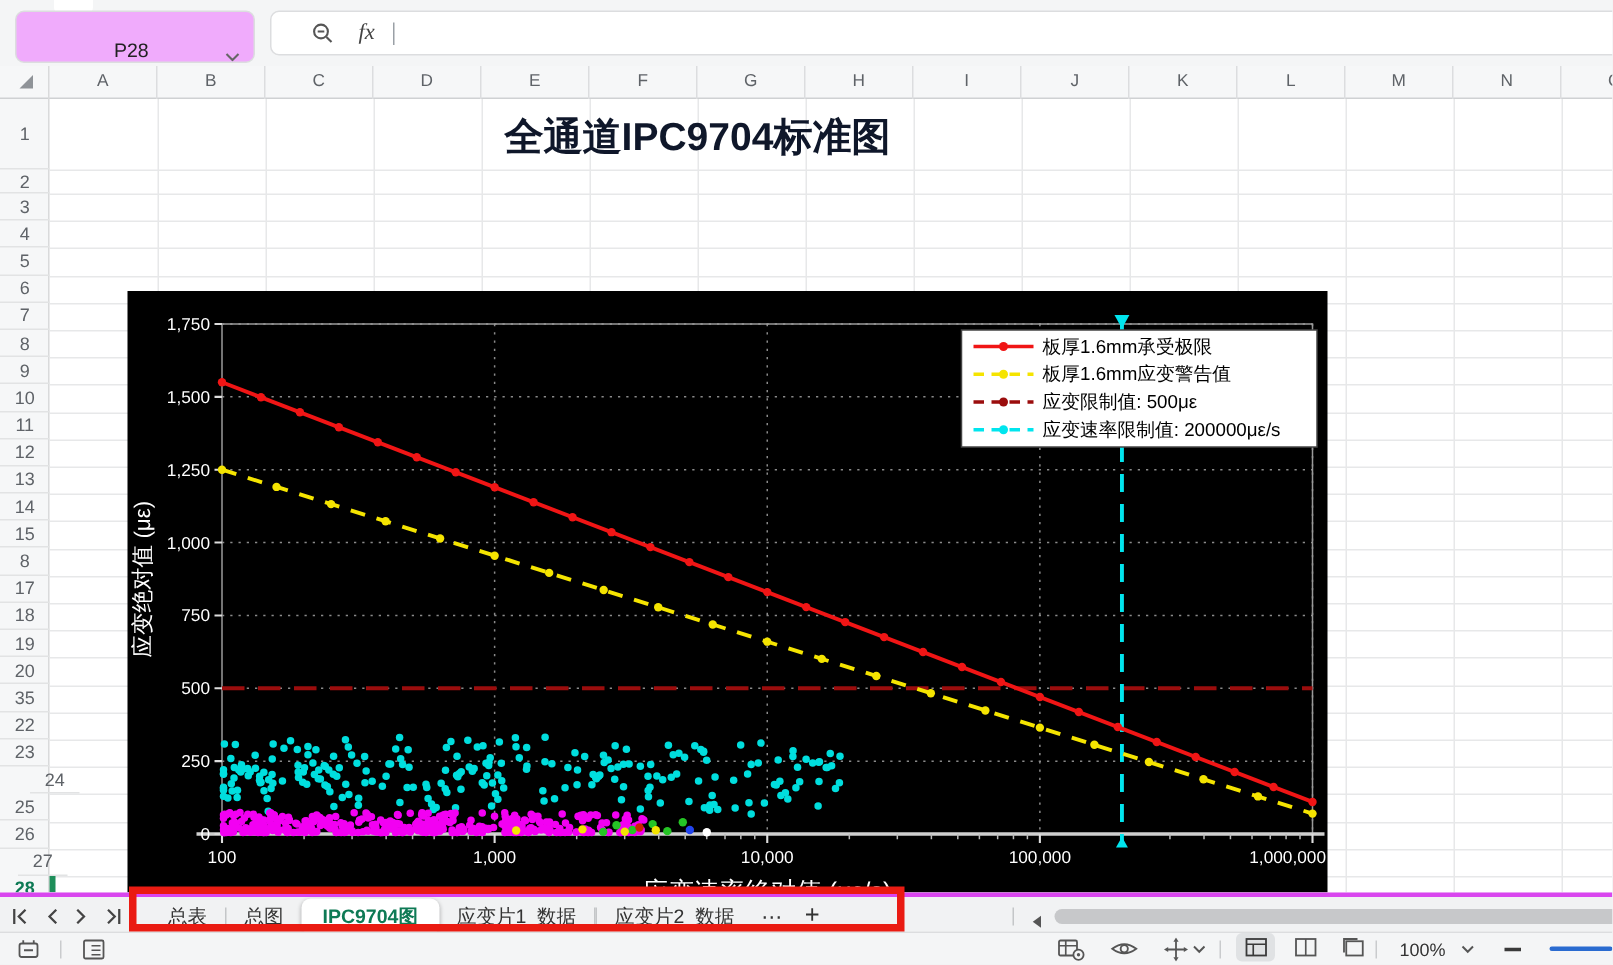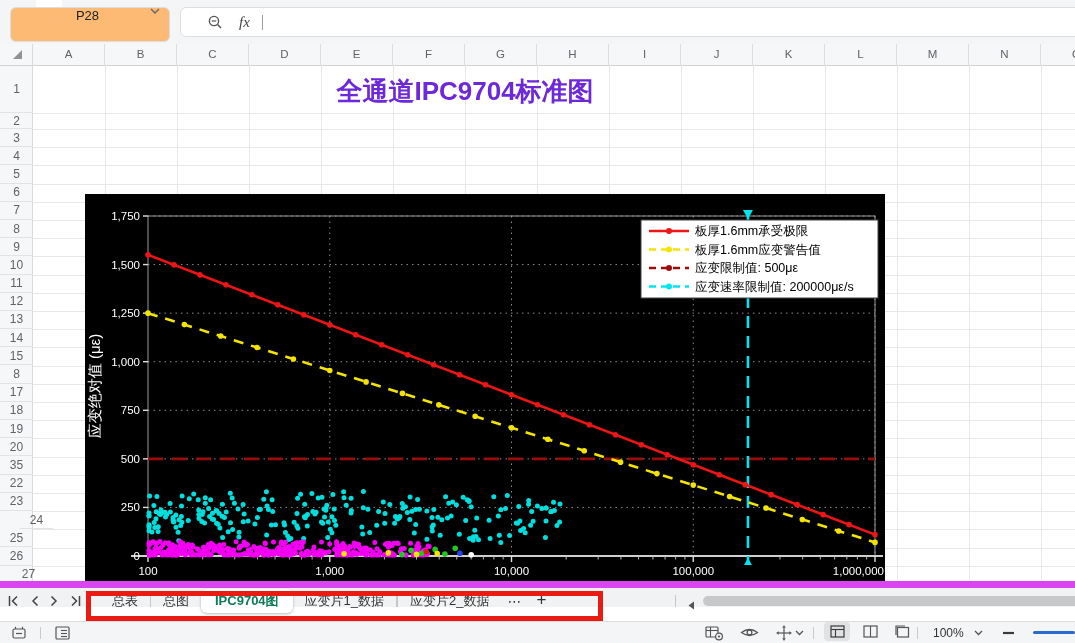--- a/index.html
+++ b/index.html
@@ -3,22 +3,22 @@
 <meta charset="utf-8">
 <style>
   * { margin:0; padding:0; box-sizing:border-box; }
   html,body { background:#e9eaeb; }
   body { font-family:"Liberation Sans","DejaVu Sans",sans-serif; }
   .screen { position:relative; width:1075px; height:643px; background:#fff; overflow:hidden; }
 
   
   .toolbar { position:absolute; left:0; top:0; width:1075px; height:44px; background:#f4f5f6; }
   .ribbon-stub { position:absolute; left:36px; top:0; width:26px; height:9px; background:#fff; border-radius:0 0 4px 4px; }
-  .namebox { position:absolute; left:10px; top:7px; width:160px; height:35px; background:#fdba74;
-             border:1px solid #dcdddf; border-radius:6px; display:flex; align-items:flex-start; }
+  .namebox { position:absolute; left:10px; top:7px; width:160px; height:35px; background:#f0abfc;
+             border:1px solid #dcdddf; border-radius:6px; display:flex; align-items:flex-end; }
   .namebox .val { flex:1; text-align:center; font-size:13px; color:#222; padding-left:14px; }
   .namebox .chev { margin-right:9px; display:flex; }
   .fbar { position:absolute; left:180px; top:7px; width:900px; height:30px; background:#fff;
           border:1px solid #dcdddf; border-radius:6px 0 0 6px; display:flex; align-items:center; }
   .fbar .sicon { margin-left:26px; display:flex; }
   .fbar .fx { margin-left:16px; font-family:"Liberation Serif","DejaVu Serif",serif; font-style:italic;
               font-size:15px; color:#444; }
   .fbar .caret { margin-left:12px; width:1px; height:15px; background:#9aa0a6; }
 
   
@@ -34,29 +34,29 @@
   
   .gridarea { position:absolute; left:0; top:66px; width:1075px; height:529px; background:#fff; overflow:hidden; }
   .rowhdrs { position:absolute; left:0; top:0; width:33px; background:#f6f7f8; border-right:1px solid #d9dadb; }
   .rowh { width:33px; text-align:center; font-size:12px; color:#5f6368; border-bottom:1px solid #e2e3e4;
           display:flex; align-items:center; justify-content:center; }
   .rowh.sel { color:#0e7a55; font-weight:bold; }
   .gl-v { position:absolute; top:0; width:1px; height:529px; background:#e7e8e9; }
   .gl-h { position:absolute; left:33px; right:0; height:1px; background:#e7e8e9; }
   .sel-bar { position:absolute; left:33px; top:518px; width:4px; height:11px; background:#1e8e5a; }
   .celltitle { position:absolute; left:290px; top:5px; width:350px; height:40px; line-height:40px;
-               text-align:center; font-size:26px; font-weight:bold; color:#6d28d9; white-space:nowrap; }
+               text-align:center; font-size:26px; font-weight:bold; color:#0f172a; white-space:nowrap; }
 
   
   .chart { position:absolute; left:85px; top:128px; width:800px; height:417px; background:#000; }
   .chart svg { display:block; }
 
   
-  .tabbar { position:absolute; left:0; top:581px; width:1075px; height:26px; background:#f1f2f3;
-            border-top:7px solid #d946ef; }
+  .tabbar { position:absolute; left:0; top:595px; width:1075px; height:26px; background:#f1f2f3;
+            border-top:3px solid #d946ef; }
   .navs { position:absolute; left:8px; top:0; height:26px; display:flex; align-items:center; gap:11px; }
   .navbtn { display:flex; align-items:center; }
   .tabs { position:absolute; left:100px; top:0; height:26px; display:flex; align-items:center; }
   .tab { padding:3px 12px; font-size:13px; color:#333; white-space:nowrap; cursor:default; }
   .tab.active { background:#fff; color:#0e7a55; font-weight:bold; border-radius:6px;
                 box-shadow:0 1px 3px rgba(0,0,0,.28); padding:3px 14px; }
   .tabsep { width:1px; height:12px; background:#c4c6c8; }
   .tab-more { font-size:14px; color:#333; padding:0 6px; letter-spacing:1px; }
   .tab-add { font-size:17px; color:#333; padding:0 8px 2px 8px; }
   .vsep { position:absolute; width:1px; height:12px; background:#c4c6c8; top:7px; }

